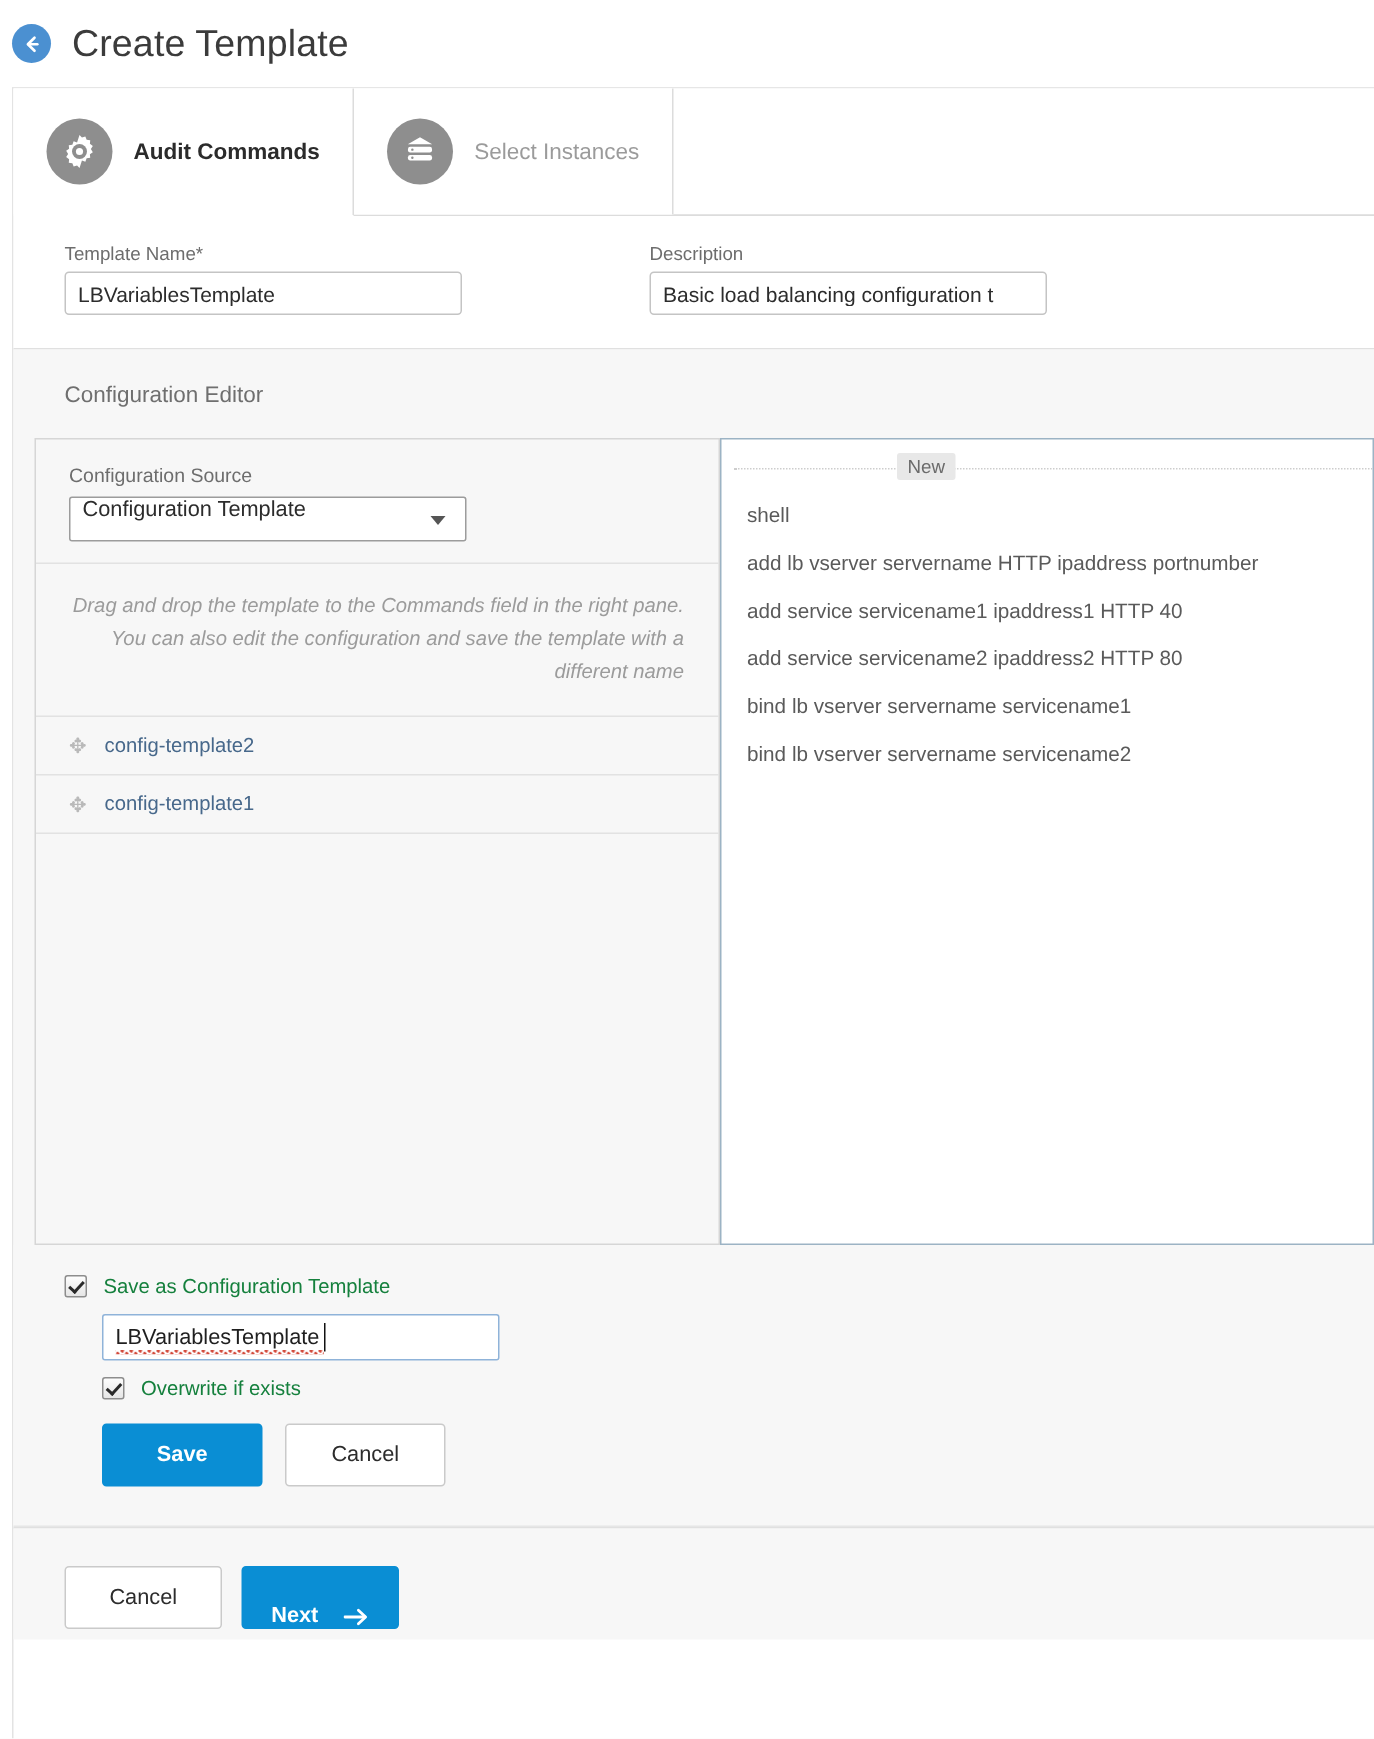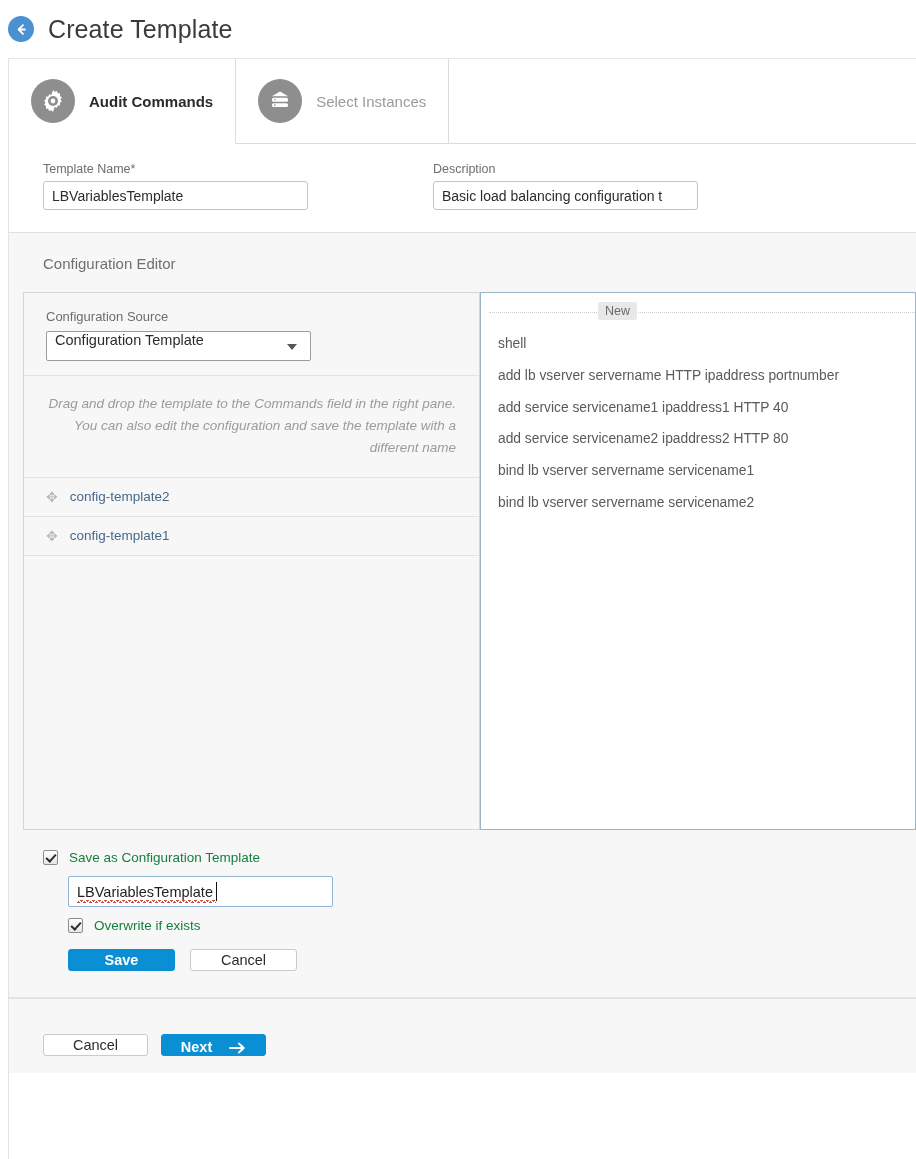--- a/index.html
+++ b/index.html
@@ -284,21 +284,21 @@
   }
   .caret {
     position: absolute;
     left: 148px; top: 6px;
     width: 1px; height: 19px;
     background: #111;
     pointer-events: none;
   }
   .btn-row { display: flex; margin: 16px 0 0 25px; }
   .btn {
-    height: 22px;
+    height: 42px;
     min-width: 107px;
     border-radius: 3px;
     font-size: 14.5px;
     display: flex; align-items: center; justify-content: center;
     cursor: pointer;
     font-family: "Liberation Sans", sans-serif;
   }
   .btn-primary {
     background: #0a8ed4;
     color: #fff;

